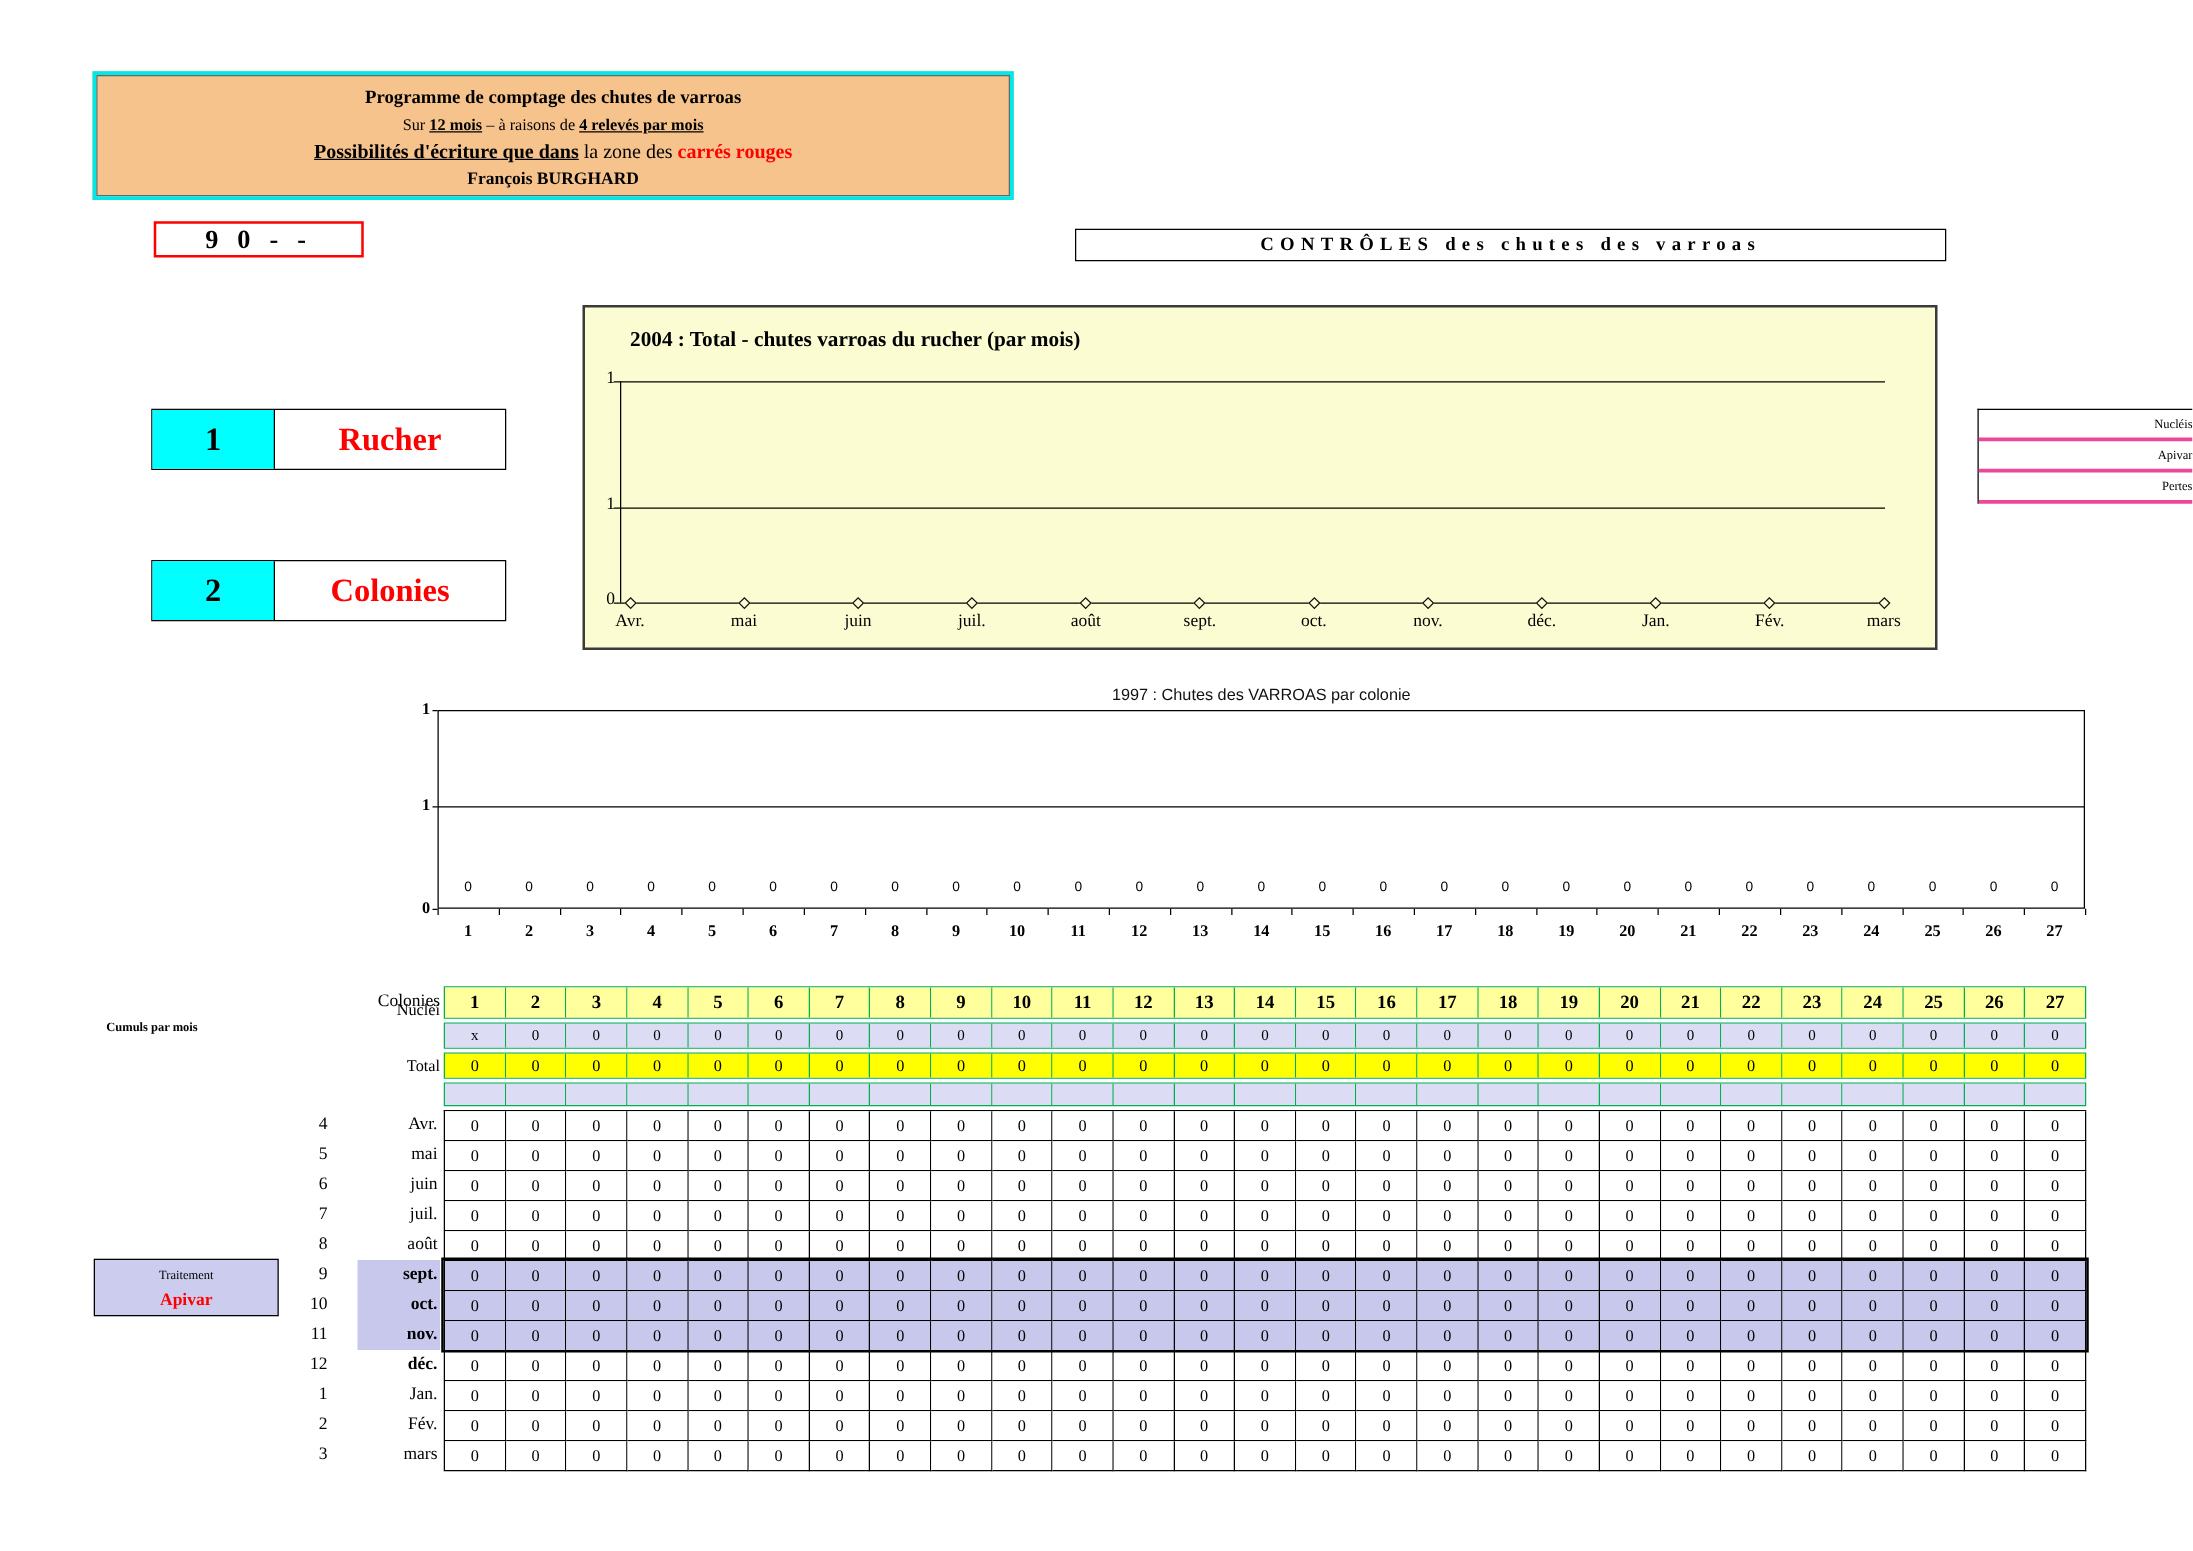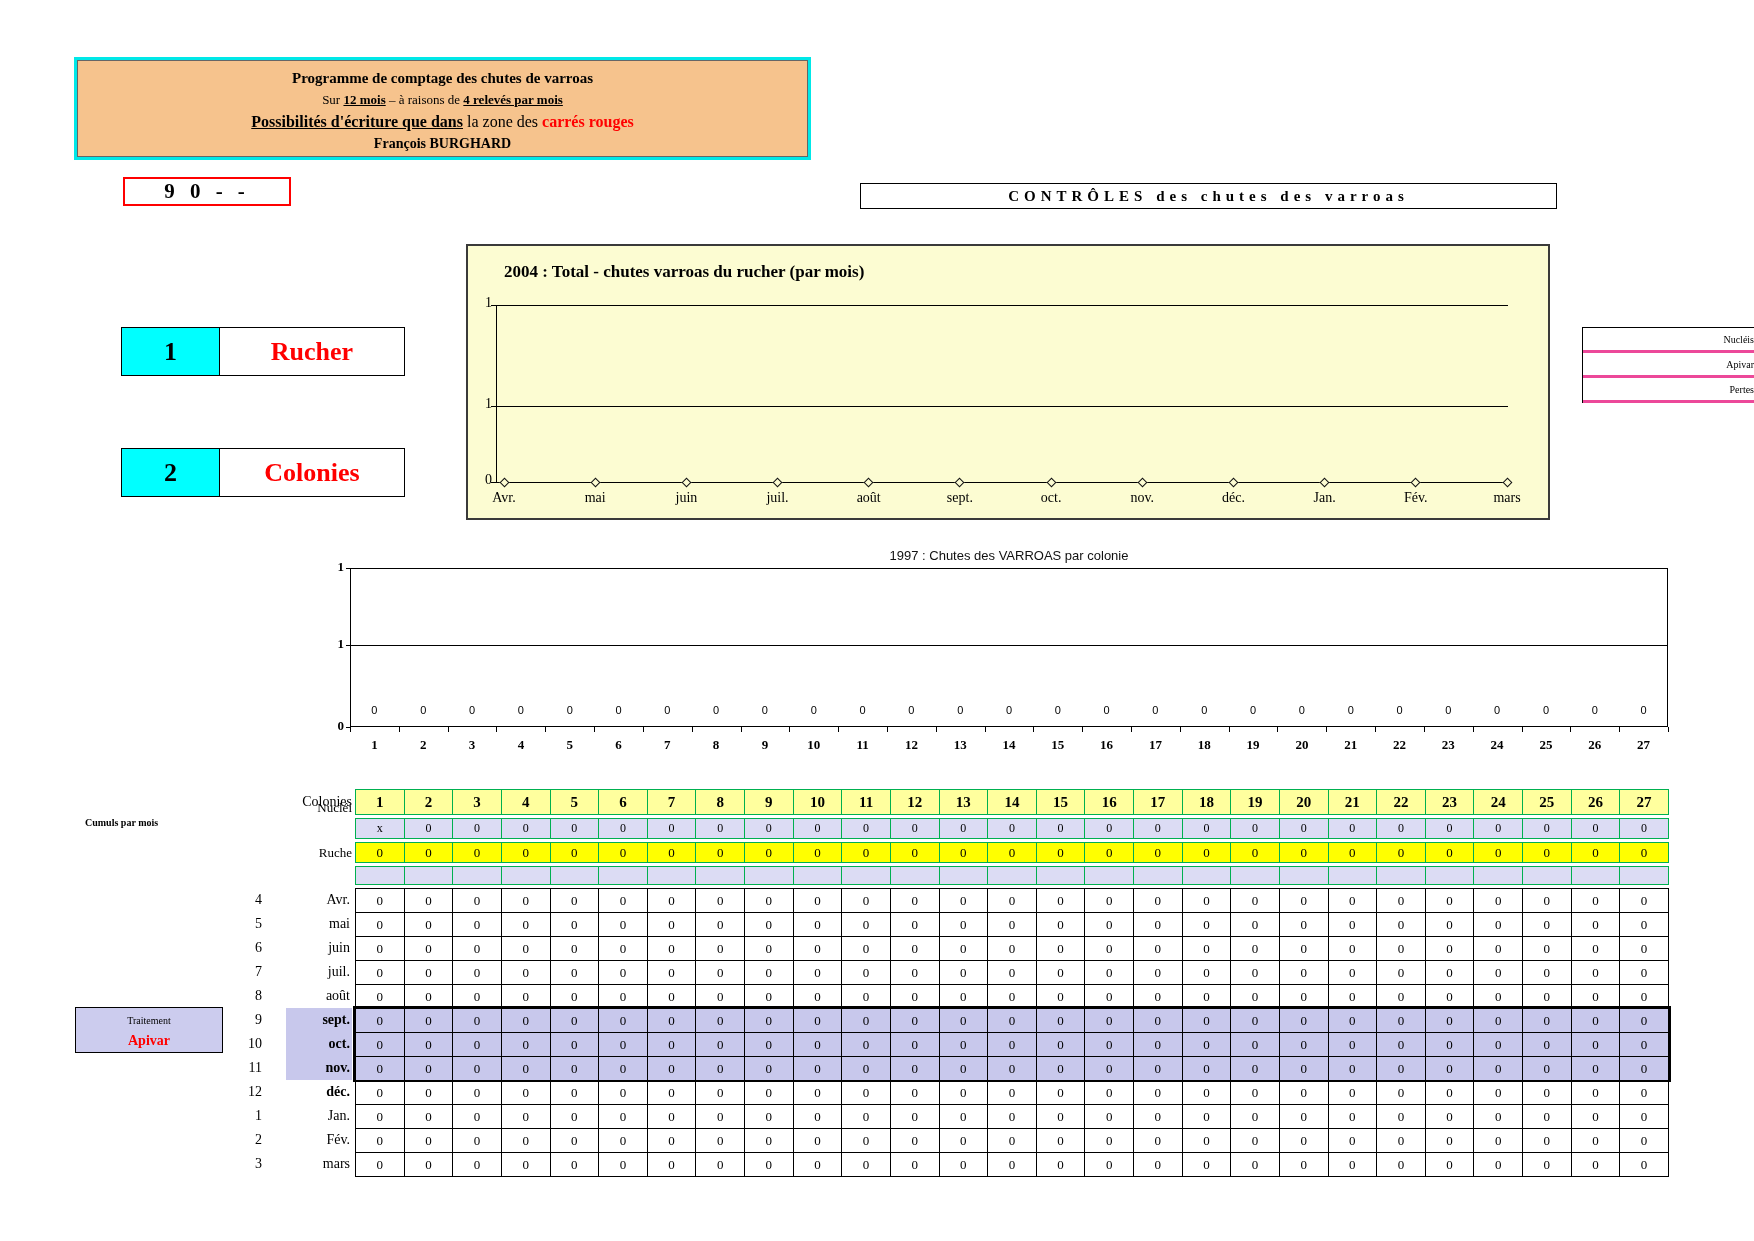--- a/index.html
+++ b/index.html
@@ -227,21 +227,21 @@
       <div class="c2dlab" style="left: 1279.8px; top: 156px;">0</div>
       <div class="c2num" style="left: 1279.8px; top: 189px;">26</div>
       <div class="c2dlab" style="left: 1328.6px; top: 156px;">0</div>
       <div class="c2num" style="left: 1328.6px; top: 189px;">27</div>
     </div>
 
   <div id="tableLayer">
     <div class="cornerLab">Cumuls par mois</div>
     <div class="rowLab" style="top:794px;font-size:14px">Colonies</div>
     <div class="rowLab" style="top:800px">Nucléi</div>
-    <div class="rowLab" style="top:845px">Ruche</div>
+    <div class="rowLab" style="top:845px">Total</div>
   <div class="grow hdr" style="left: 355px; top: 789px; width: 1314px; height: 26px;">
         <div class="gcell">1</div>
         <div class="gcell">2</div>
         <div class="gcell">3</div>
         <div class="gcell">4</div>
         <div class="gcell">5</div>
         <div class="gcell">6</div>
         <div class="gcell">7</div>
         <div class="gcell">8</div>
         <div class="gcell">9</div>

